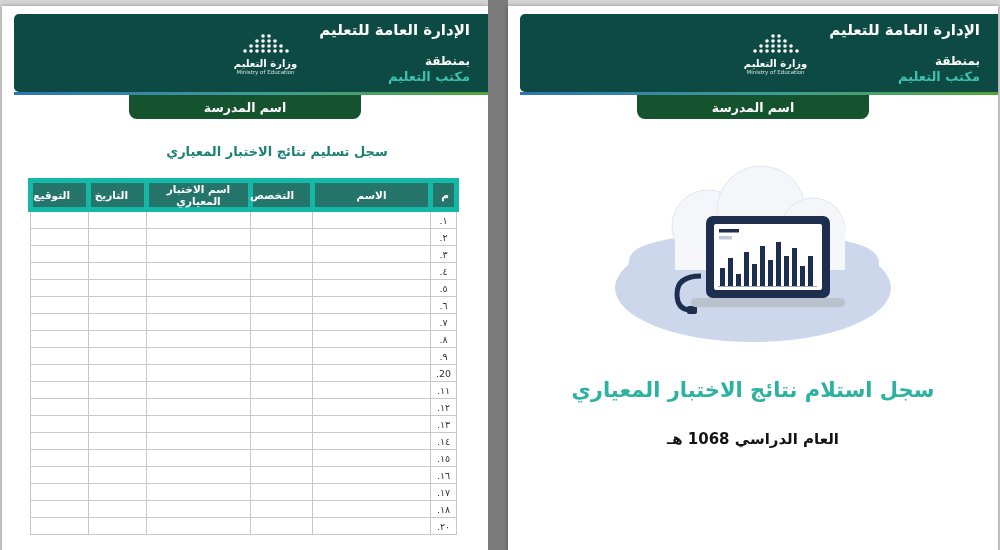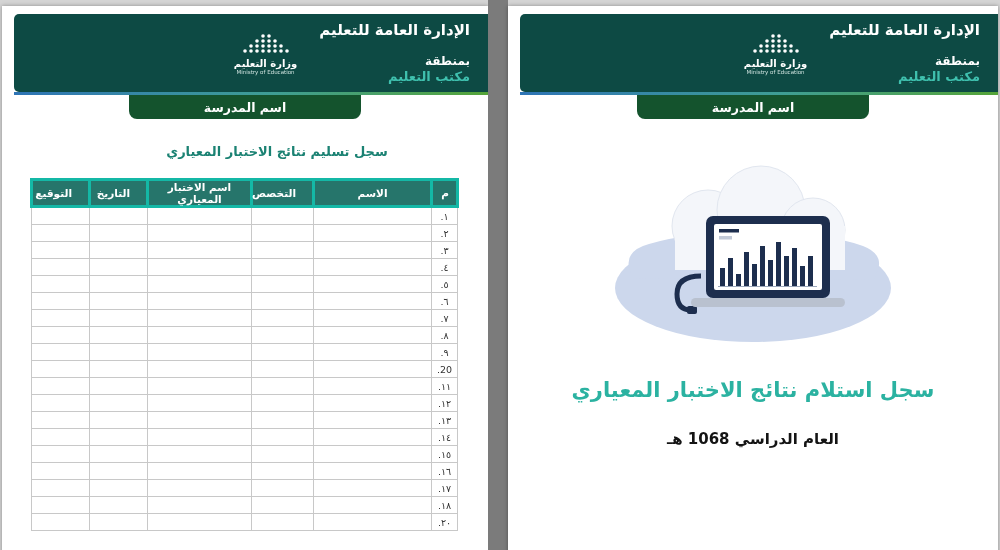--- a/index.html
+++ b/index.html
@@ -60,21 +60,21 @@
   }
   .results-table {
     position: absolute; top: 172px; right: 29px;
     width: 426px; border-collapse: collapse; table-layout: fixed;
     direction: rtl;
   }
   .results-table th {
     background: #26756b; color: #ffffff;
     font-size: 10.5px; font-weight: bold;
     height: 20px; padding: 0 16px;
-    border: 3px solid #14b8a6;
+    border: 5px solid #14b8a6;
   }
   .results-table td {
     height: 16px; padding: 0 2px;
     border: 1px solid #c8c8c8;
     background: #ffffff;
     font-size: 9.5px; color: #444;
     text-align: center;
   }
   .results-table td.num-cell { font-size: 9.5px; color: #333; }
 

